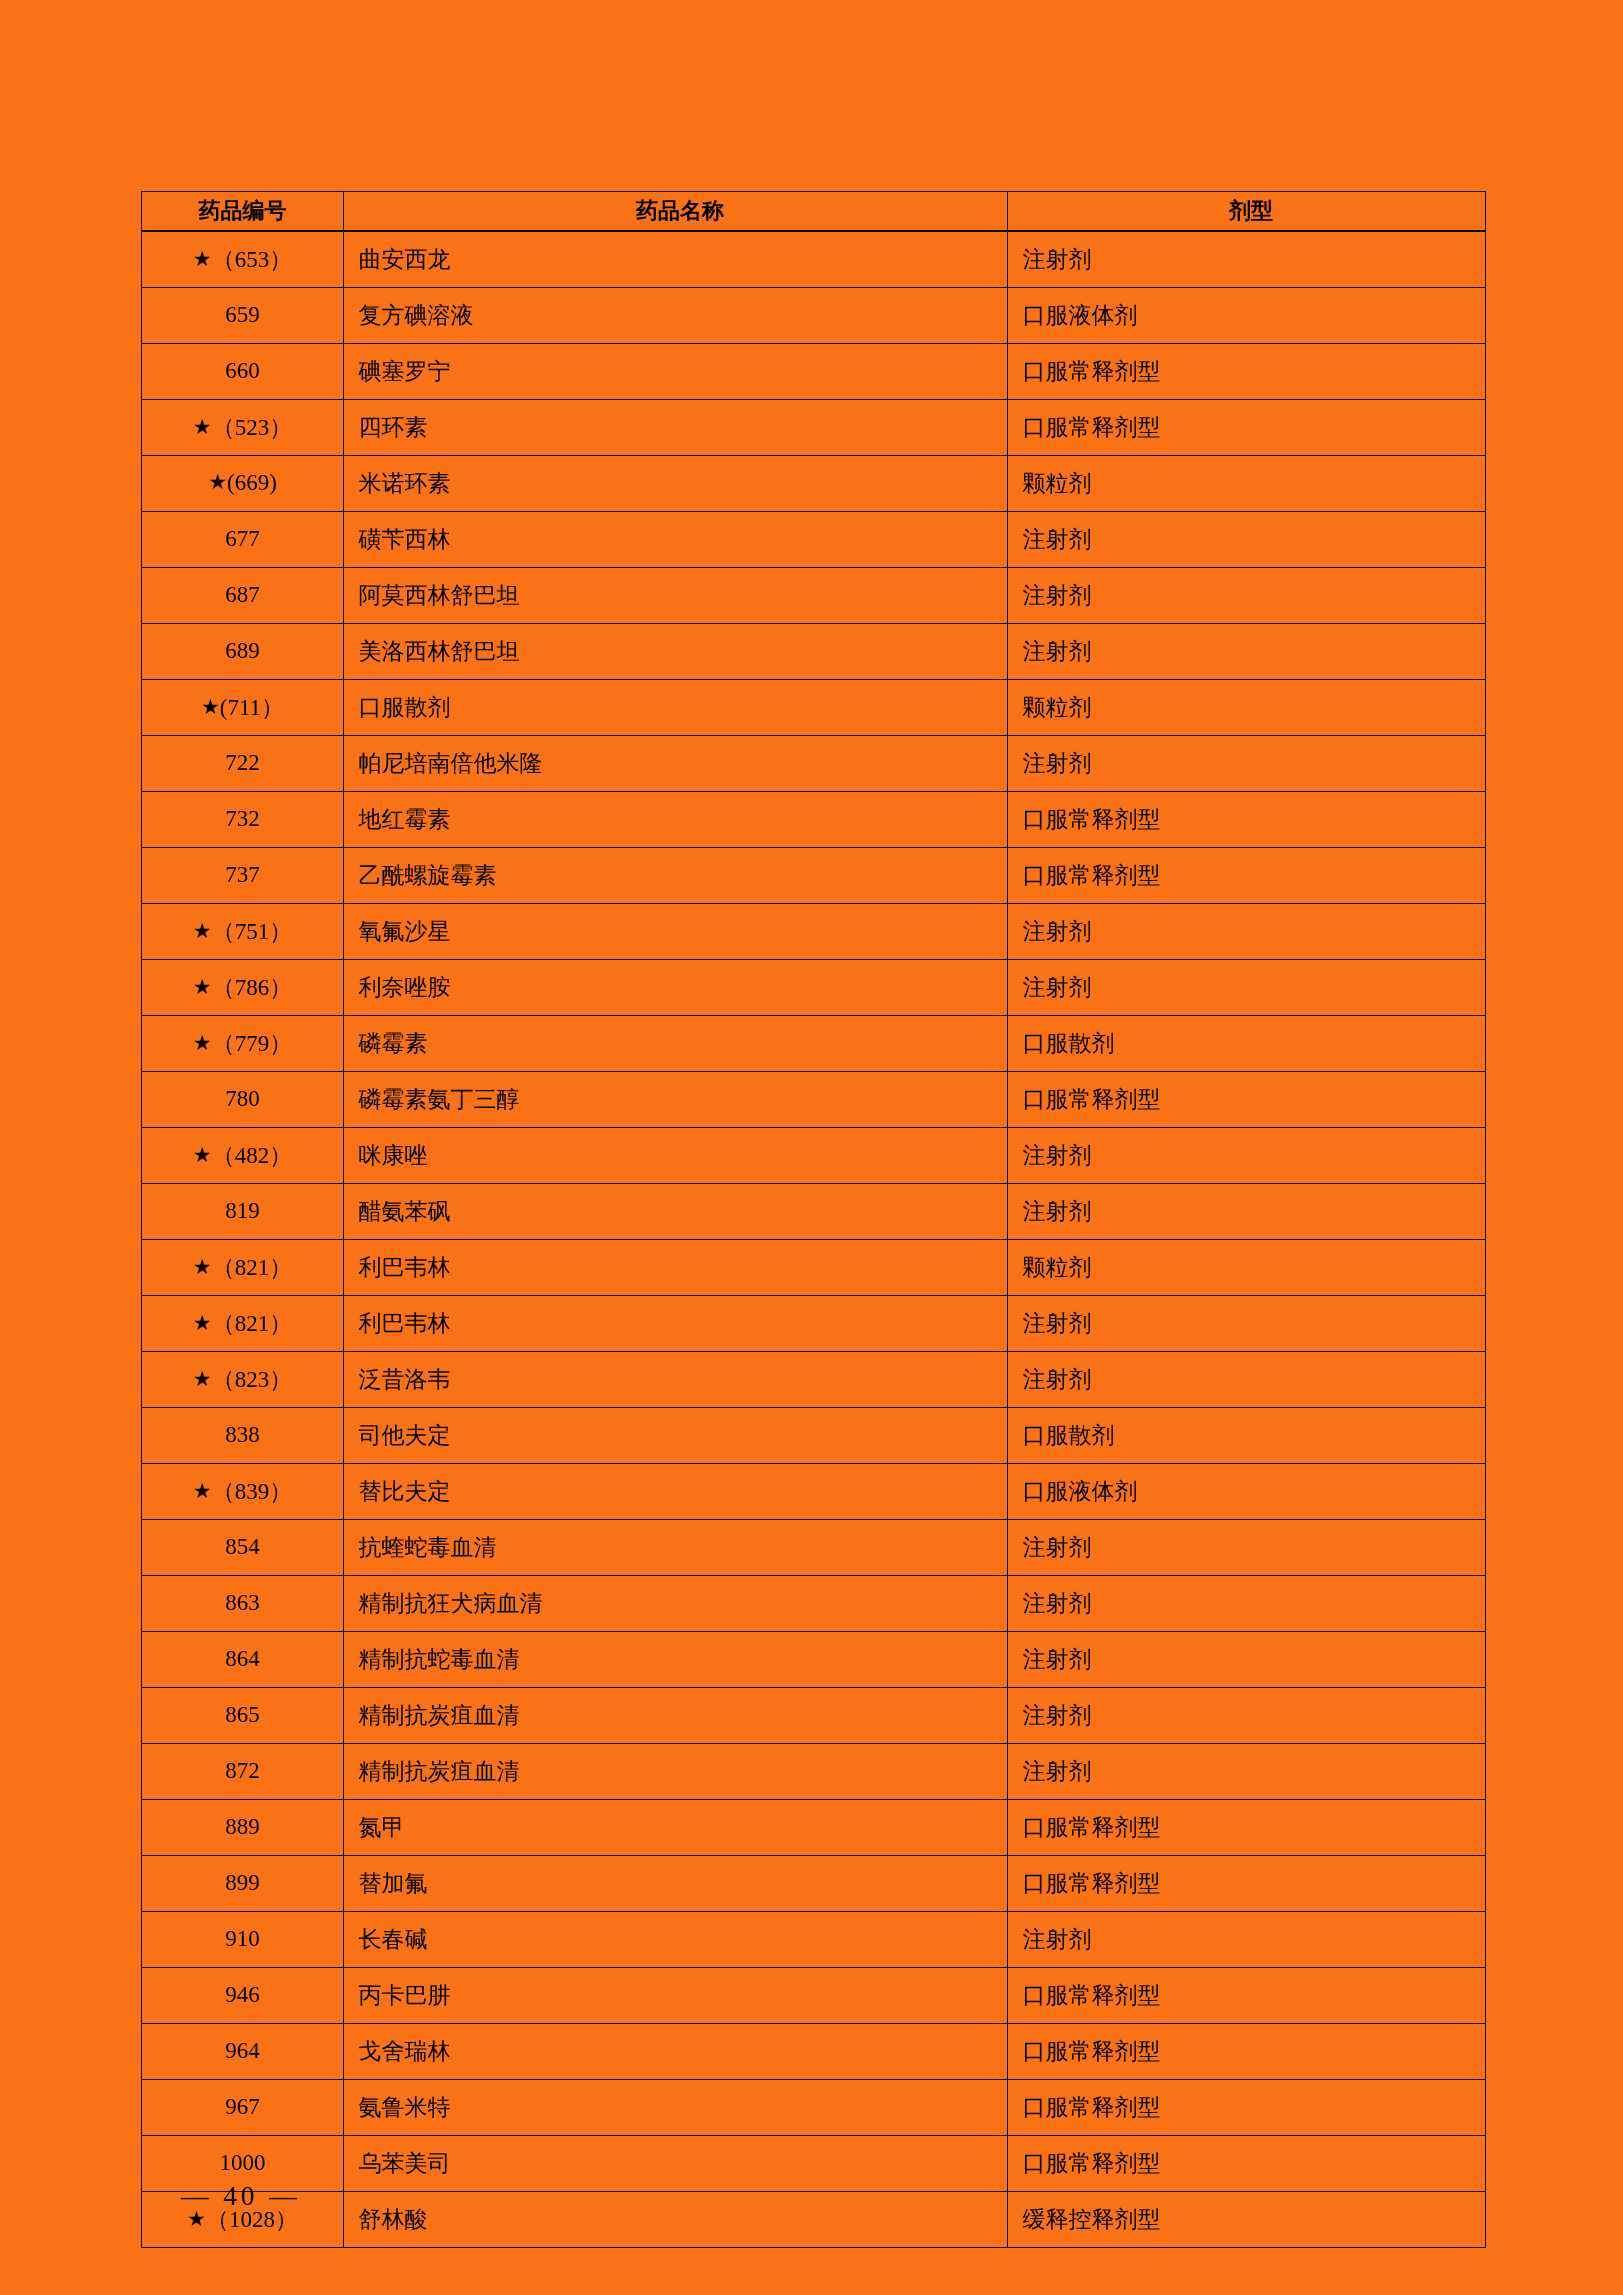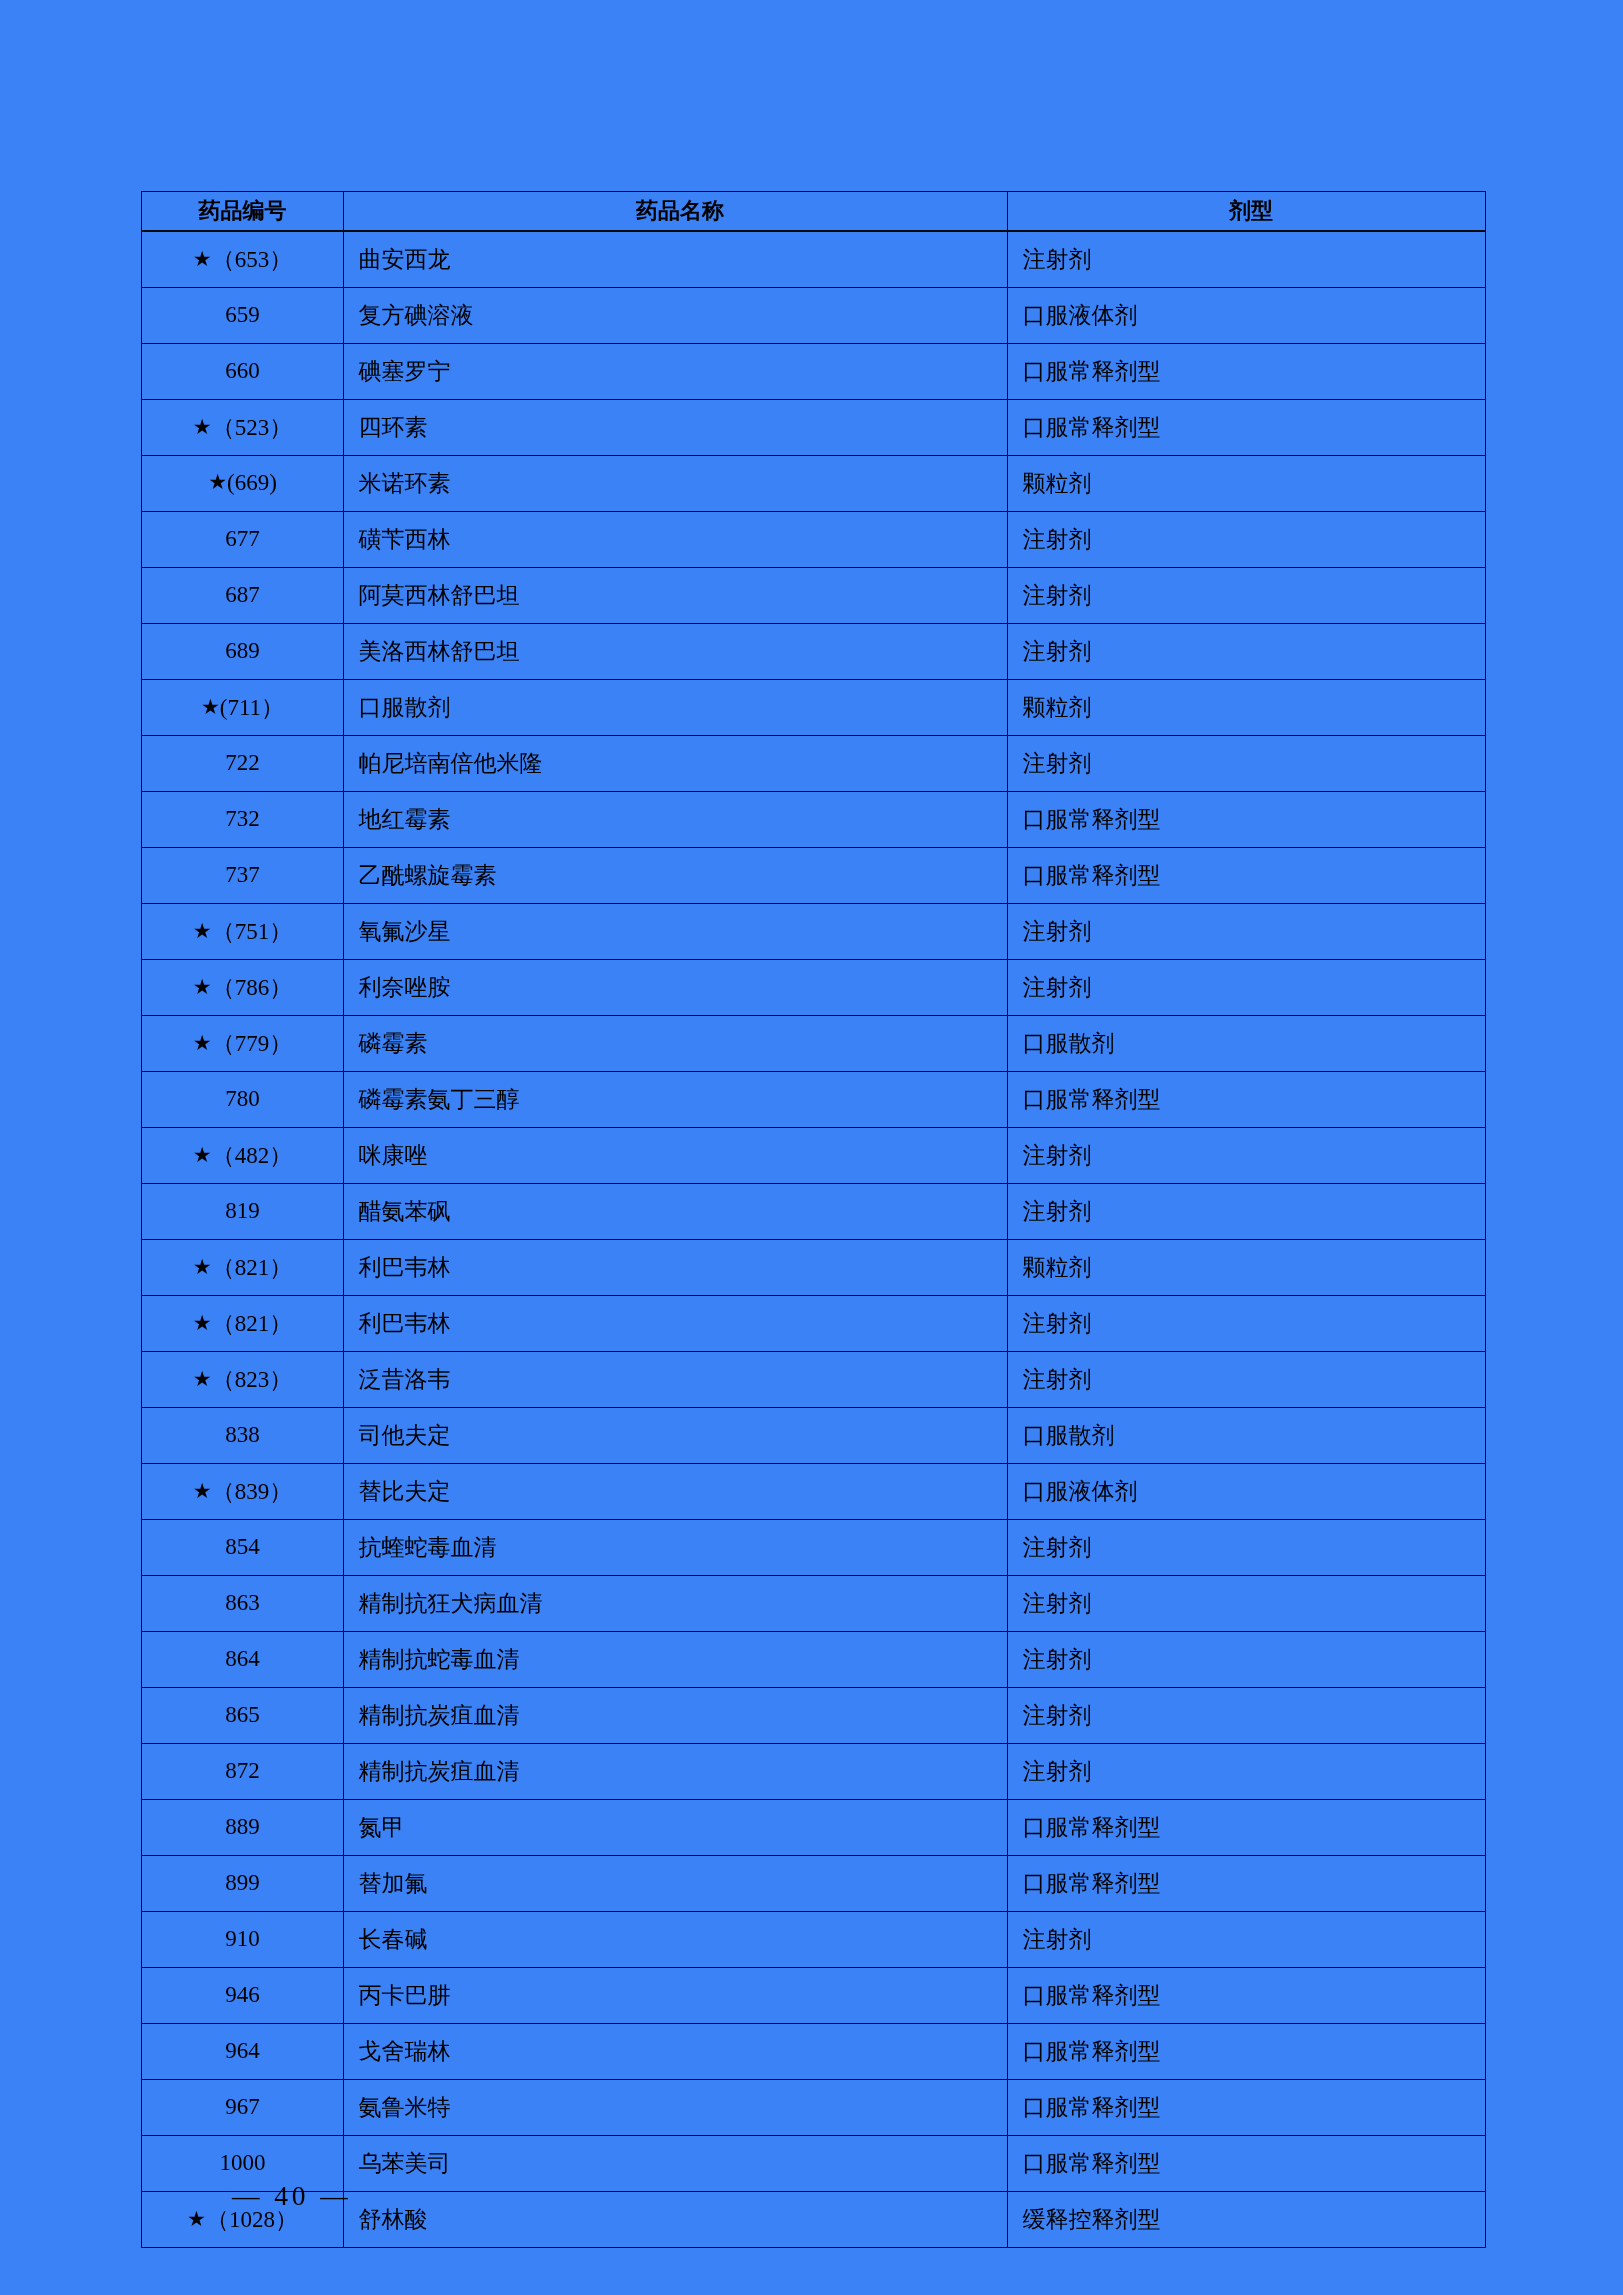--- a/index.html
+++ b/index.html
@@ -5,21 +5,21 @@
 <style>
   html, body {
     margin: 0;
     padding: 0;
     background: #ffffff;
   }
   .page {
     position: relative;
     width: 1623px;
     height: 2295px;
-    background: #3b82f6;
+    background: #f97316;
     font-family: "Liberation Serif", "DejaVu Serif", serif;
     overflow: hidden;
   }
 
   
   .drug-table {
     position: absolute;
     left: 141px;
     top: 191px;
     width: 1343px;
@@ -78,21 +78,21 @@
     padding-left: 14.4px;
   }
 
   
   .page-footer {
     position: absolute;
     left: 141px;
     top: 2180px;
     width: 1343px;
     text-align: left;
-    padding-left: 91px;
+    padding-left: 40px;
     font-size: 27.5px;
     font-family: "Liberation Serif", "DejaVu Serif", serif;
     color: #000000;
     letter-spacing: 3.9px;
   }
 </style>
 </head>
 <body>
 
 <div class="page">

